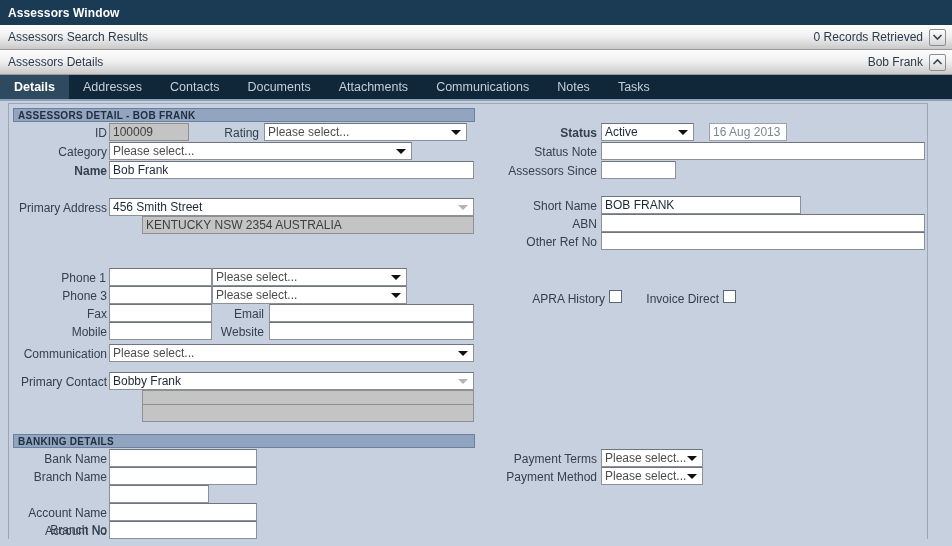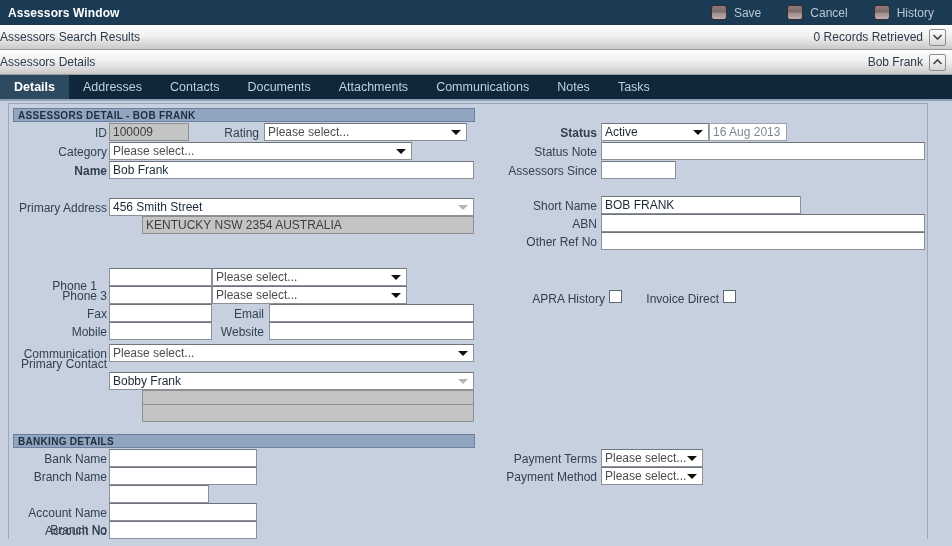--- a/index.html
+++ b/index.html
@@ -60,21 +60,21 @@
   .subbar {
     position: relative;
     height: 25px;
     background: linear-gradient(180deg, #fdfdfd 0%, #f1f1f1 45%, #dcdcdc 75%, #c9c9c9 100%);
     border-bottom: 1px solid #9a9a9a;
     display: flex;
     align-items: center;
     color: #2a3b4d;
     font-size: 12px;
   }
-  .subbar .lbl { }
+  .subbar .lbl { padding-left: 8px; }
   .subbar .right {
     position: absolute;
     right: 6px; top: 0; bottom: 0;
     display: flex; align-items: center; gap: 6px;
   }
   .mini-btn {
     width: 17px; height: 17px;
     border: 1px solid #8d8d8d;
     border-radius: 2px;
     background: linear-gradient(180deg, #fbfbfb 0%, #ececec 50%, #d6d6d6 100%);
@@ -195,34 +195,20 @@
     background: #ffffff;
     border: 1px solid #5c6672;
     cursor: pointer;
   }
 </style>
 </head>
 <body>
 
 <div class="titlebar">
   <div class="wintitle">Assessors Window</div>
-  <div class="actions">
-    <button class="tb-btn">
-      <span class="tb-ico"></span>
-      <span>Save</span>
-    </button>
-    <button class="tb-btn">
-      <span class="tb-ico"></span>
-      <span>Cancel</span>
-    </button>
-    <button class="tb-btn">
-      <span class="tb-ico"></span>
-      <span>History</span>
-    </button>
-  </div>
 </div>
 
 <div class="subbar">
   <div class="lbl">Assessors Search Results</div>
   <div class="right">
     <span>0 Records Retrieved</span>
     <span class="mini-btn">
       <svg width="11" height="8" viewBox="0 0 11 8">
           <path d="M1.5 2 L5.5 6 L9.5 2" fill="none" stroke="#3a4450" stroke-width="1.6"></path>
         </svg>
@@ -277,42 +263,42 @@
   <div class="fld" style="left:100px; top:57px; width:365px;">Bob Frank</div>
 
   <div class="lab" style="left:8px; top:97px; width:90px;">Primary Address</div>
   <div class="sel val" style="left:100px; top:94px; width:365px;">
     <span class="cap">456 Smith Street</span>
     <span class="caret dim"></span>
   </div>
   <div class="fld ro" style="left:133px; top:112px; width:332px;">KENTUCKY NSW 2354 AUSTRALIA</div>
 
   <div class="lab b" style="left:502px; top:22px; width:86px;">Status</div>
-  <div class="sel val" style="left:592px; top:19px; width:108px;">
+  <div class="sel val" style="left:592px; top:19px; width:93px;">
     <span class="cap">Active</span>
     <span class="caret"></span>
   </div>
   <div class="fld rodate" style="left:700px; top:19px; width:78px;">16 Aug 2013</div>
 
   <div class="lab" style="left:490px; top:41px; width:98px;">Status Note</div>
   <div class="fld" style="left:592px; top:38px; width:324px;"></div>
 
   <div class="lab" style="left:488px; top:60px; width:100px;">Assessors Since</div>
   <div class="fld" style="left:592px; top:57px; width:75px;"></div>
 
   <div class="lab" style="left:490px; top:95px; width:98px;">Short Name</div>
   <div class="fld" style="left:592px; top:92px; width:200px;">BOB FRANK</div>
 
   <div class="lab" style="left:490px; top:113px; width:98px;">ABN</div>
   <div class="fld" style="left:592px; top:110px; width:324px;"></div>
 
   <div class="lab" style="left:490px; top:131px; width:98px;">Other Ref No</div>
   <div class="fld" style="left:592px; top:128px; width:324px;"></div>
 
-  <div class="lab" style="left:10px; top:167px; width:78px;margin-top:8px;">Phone 1</div>
+  <div class="lab" style="left:19px; top:167px; width:78px;">Phone 1</div>
   <div class="fld" style="left:100px; top:164px; width:103px;"></div>
   <div class="sel" style="left:203px; top:164px; width:195px;">
     <span class="cap">Please select...</span>
     <span class="caret"></span>
   </div>
 
   <div class="lab" style="left:20px; top:185px; width:78px;">Phone 3</div>
   <div class="fld" style="left:100px; top:182px; width:103px;"></div>
   <div class="sel" style="left:203px; top:182px; width:195px;">
     <span class="cap">Please select...</span>
@@ -328,21 +314,21 @@
   <div class="fld" style="left:100px; top:218px; width:103px;"></div>
   <div class="lab" style="left:195px; top:221px; width:60px;">Website</div>
   <div class="fld" style="left:260px; top:218px; width:205px;"></div>
 
   <div class="lab" style="left:8px; top:243px; width:90px;">Communication</div>
   <div class="sel" style="left:100px; top:240px; width:365px;">
     <span class="cap">Please select...</span>
     <span class="caret"></span>
   </div>
 
-  <div class="lab" style="left:8px; top:253px; width:90px;">Primary Contact</div>
+  <div class="lab" style="left:8px; top:271px; width:90px;">Primary Contact</div>
   <div class="sel val" style="left:100px; top:268px; width:365px;">
     <span class="cap">Bobby Frank</span>
     <span class="caret dim"></span>
   </div>
   <div class="fld ro" style="left:133px; top:286px; width:332px;"></div>
   <div class="fld ro" style="left:133px; top:300px; width:332px;"></div>
 
   <div class="lab" style="left:510px; top:188px; width:86px;">APRA History</div>
   <div class="cbox" style="left:600px; top:186px;"></div>
   <div class="lab" style="left:630px; top:188px; width:80px;">Invoice Direct</div>

